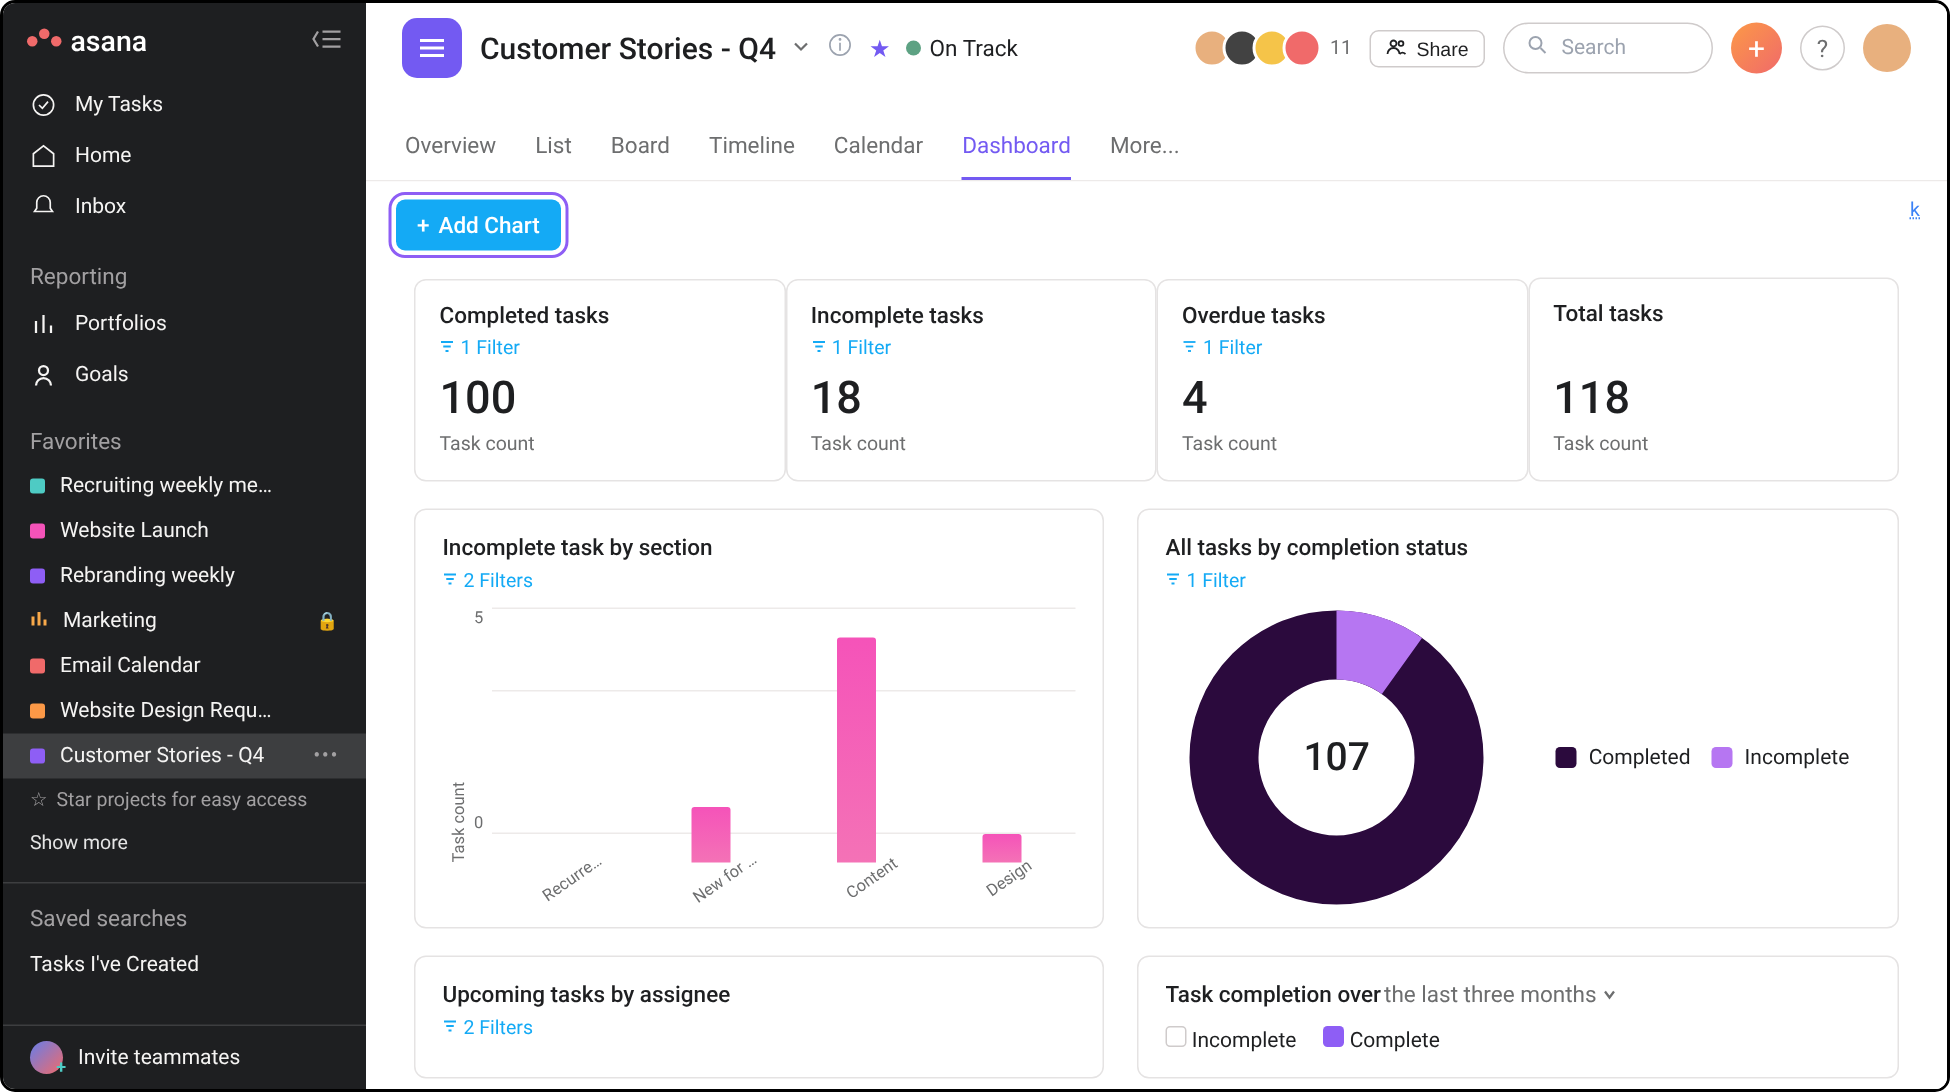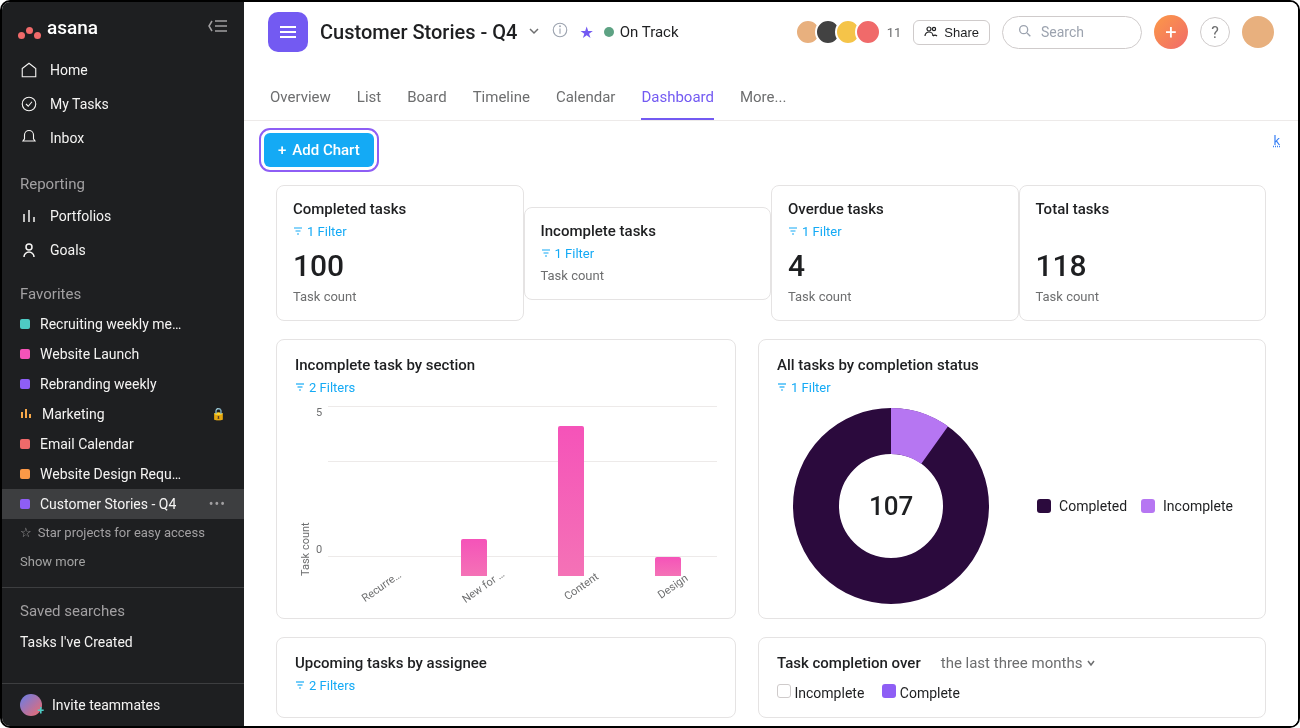--- a/index.html
+++ b/index.html
@@ -2,34 +2,34 @@
 <html><head>
 <meta charset="utf-8">
 <style>
 * { box-sizing: border-box; margin: 0; padding: 0; }
 body { font-family: -apple-system, BlinkMacSystemFont, "Segoe UI", Roboto, sans-serif; width: 1300px; height: 728px; overflow: hidden; background: #fff; border: 2px solid #000; border-radius: 10px; }
 .app { display: flex; height: 100%; }
 
 
 .sidebar { width: 242px; background: #1e1f21; color: #a2a0a2; display: flex; flex-direction: column; font-size: 14px; flex-shrink: 0; }
 .sb-header { display: flex; align-items: center; justify-content: space-between; padding: 14px 16px; }
-.logo { display: flex; align-items: flex-end; gap: 6px; color: #fff; font-weight: 500; font-size: 19px; }
+.logo { display: flex; align-items: center; gap: 6px; color: #fff; font-weight: 500; font-size: 19px; }
 .logo-dots { display: flex; gap: 1px; }
 .logo-dot { width: 7px; height: 7px; border-radius: 50%; background: #f06a6a; }
 .collapse-icon { color: #a2a0a2; cursor: pointer; }
 .sb-nav-top { padding: 0 0 10px; }
 .sb-item { display: flex; align-items: center; gap: 12px; padding: 8px 18px; color: #f5f4f3; cursor: pointer; }
 .sb-icon { width: 18px; height: 18px; display: flex; align-items: center; justify-content: center; }
 .sb-heading { padding: 10px 18px 6px; color: #a2a0a2; font-size: 15px; }
 .fav-item { display: flex; align-items: center; gap: 10px; padding: 7px 18px; color: #f5f4f3; cursor: pointer; position: relative; }
 .fav-dot { width: 10px; height: 10px; border-radius: 2px; flex-shrink: 0; }
 .fav-item .lock { margin-left: auto; font-size: 12px; }
 .fav-item .more { margin-left: auto; color: #a2a0a2; letter-spacing: 1px; }
 .star-tip { padding: 6px 18px; font-size: 13px; color: #a2a0a2; display:flex; gap:6px; align-items:center;}
-.show-more { padding: 8px 18px; font-size: 13px; color: #a3a3a3; cursor: pointer; }
+.show-more { padding: 8px 18px; font-size: 13px; color: #e5e5e5; cursor: pointer; }
 .sb-divider { border-top: 1px solid #3d3e40; margin: 10px 0 4px; }
 .sb-bottom { margin-top: auto; border-top: 1px solid #3d3e40; }
 .invite-row { display: flex; align-items: center; gap: 10px; padding: 10px 18px; color: #f5f4f3; cursor: pointer; }
 .invite-avatar { width: 22px; height: 22px; border-radius: 50%; background: linear-gradient(135deg,#667eea,#f06a6a); position:relative;}
 .invite-plus { position:absolute; bottom:-2px; right:-2px; color:#4ecbc4; font-size:12px; font-weight:bold;}
 
 
 .main { flex: 1; display: flex; flex-direction: column; background: #fff; overflow: hidden; }
 .topbar { padding: 10px 24px 0; display: flex; flex-direction: column; gap: 6px; border-bottom: 1px solid #edeae9; }
 .tb-row1 { display: flex; align-items: center; gap: 12px; }
@@ -122,33 +122,33 @@
             <line x1="7" y1="7" x2="19" y2="7"></line>
             <line x1="7" y1="12" x2="19" y2="12"></line>
           </svg>
       </span>
     </div>
 
     <div class="sb-nav-top">
       <div class="sb-item">
         <span class="sb-icon">
             <svg width="18" height="18" viewBox="0 0 24 24" fill="none" stroke="currentColor" stroke-width="1.5">
-              <path d="M3 10 L12 3 L21 10 V21 H3 Z"></path>
+              <circle cx="12" cy="12" r="9"></circle>
+              <path d="M8 12 L11 15 L16 9"></path>
             </svg>
           </span>
-        <span>Home</span>
+        <span>My Tasks</span>
       </div>
       <div class="sb-item">
         <span class="sb-icon">
             <svg width="18" height="18" viewBox="0 0 24 24" fill="none" stroke="currentColor" stroke-width="1.5">
-              <circle cx="12" cy="12" r="9"></circle>
-              <path d="M8 12 L11 15 L16 9"></path>
+              <path d="M3 10 L12 3 L21 10 V21 H3 Z"></path>
             </svg>
           </span>
-        <span>My Tasks</span>
+        <span>Home</span>
       </div>
       <div class="sb-item">
         <span class="sb-icon">
             <svg width="18" height="18" viewBox="0 0 24 24" fill="none" stroke="currentColor" stroke-width="1.5">
               <path d="M6 8 a6 6 0 0 1 12 0 v5 l2 3 H4 l2-3 Z"></path>
             </svg>
           </span>
         <span>Inbox</span>
       </div>
     </div>
@@ -328,21 +328,21 @@
                 </svg></span>
               <span>1 Filter</span>
             </div><div class="stat-num">100</div><div class="stat-sub">Task count</div></div>
           <div class="stat-card"><div class="stat-title">Incomplete tasks</div><div class="filter-link">
               <span><svg width="10" height="10" viewBox="0 0 10 10" stroke="currentColor" stroke-width="1.2">
                   <line x1="1" y1="2" x2="9" y2="2"></line>
                   <line x1="2.5" y1="5" x2="7.5" y2="5"></line>
                   <line x1="4" y1="8" x2="6" y2="8"></line>
                 </svg></span>
               <span>1 Filter</span>
-            </div><div class="stat-sub">Task count</div></div>
+            </div><div class="stat-num">18</div><div class="stat-sub">Task count</div></div>
           <div class="stat-card"><div class="stat-title">Overdue tasks</div><div class="filter-link">
               <span><svg width="10" height="10" viewBox="0 0 10 10" stroke="currentColor" stroke-width="1.2">
                   <line x1="1" y1="2" x2="9" y2="2"></line>
                   <line x1="2.5" y1="5" x2="7.5" y2="5"></line>
                   <line x1="4" y1="8" x2="6" y2="8"></line>
                 </svg></span>
               <span>1 Filter</span>
             </div><div class="stat-num">4</div><div class="stat-sub">Task count</div></div>
           <div class="stat-card">
             <div class="stat-title">Total tasks</div>
@@ -427,21 +427,21 @@
           <div class="filter-link">
             <span><svg width="10" height="10" viewBox="0 0 10 10" stroke="currentColor" stroke-width="1.2">
                   <line x1="1" y1="2" x2="9" y2="2"></line>
                   <line x1="2.5" y1="5" x2="7.5" y2="5"></line>
                   <line x1="4" y1="8" x2="6" y2="8"></line>
                 </svg></span>
             <span>2 Filters</span>
           </div>
         </div>
         <div class="chart-card">
-          <div style="display:flex; gap:20px; align-items:flex-end;">
+          <div style="display:flex; gap:2px; align-items:flex-end;">
             <span class="chart-title">Task completion over</span>
             <span class="tc-range">
               <span>the last three months</span>
               <span> <svg width="10" height="10" viewBox="0 0 10 10" fill="none" stroke="currentColor" stroke-width="1.5">
                     <path d="M2 3 L5 7 L8 3"></path>
                   </svg></span>
             </span>
           </div>
           <div class="tc-legend">
             <span><span class="swatch incomplete-sw"></span> <span>Incomplete</span></span>

